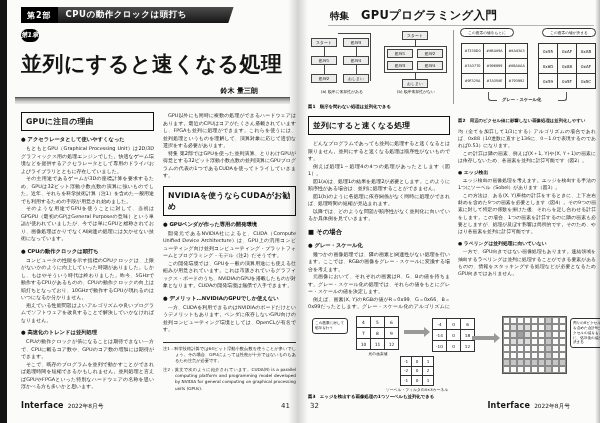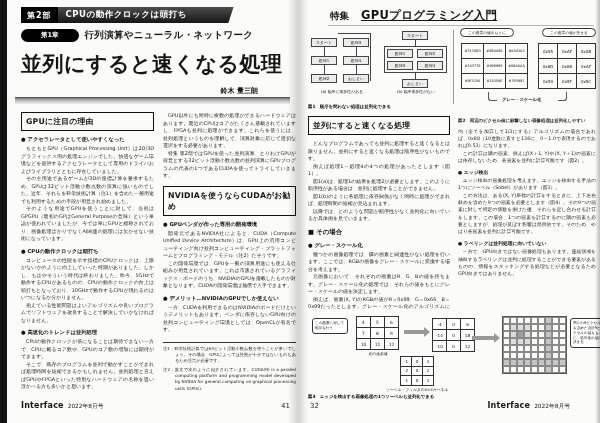--- a/index.html
+++ b/index.html
@@ -13,21 +13,21 @@
   
   .part-bar { position:absolute; left:14px; top:7px; height:16px; display:flex; }
   .part-label { background:#000; color:#fff; font-weight:bold; font-size:8px;
     display:flex; align-items:center; padding:0 6px; letter-spacing:1px; }
   .part-title { background:linear-gradient(to bottom,#4d4d4d,#161616); color:#fff;
     font-weight:bold; font-size:8.5px; display:flex; align-items:center;
     padding:0 16px 0 8px; letter-spacing:0.5px;
     clip-path:polygon(0 0,100% 0,97% 100%,0 100%); width:176px; }
   .chapter-row { position:absolute; left:14px; top:29px; display:flex; align-items:center; gap:6px; }
   .chapter-pill { background:#000; color:#fff; border-radius:8px; font-size:6.5px;
-    font-weight:bold; padding:2px 20px; }
+    font-weight:bold; padding:2px 0;font-style:italic; }
   .chapter-title { font-weight:bold; font-size:9.5px; letter-spacing:0.3px; }
   .article-title { position:absolute; left:14px; top:50px; font-size:21px; font-weight:bold;
     letter-spacing:0.5px; }
   .author { position:absolute; right:40px; top:86px; font-size:7px; font-weight:bold; }
   .title-rule { position:absolute; left:8px; right:8px; top:97px; height:7px;
     background:linear-gradient(to bottom,#7d7d7d,#c9c9c9 55%,#eee); border-top:1px solid #555; }
 
   
   .col { position:absolute; overflow:hidden; }
   .col-l1 { left:14px;  top:112px; width:133px; height:286px; }
@@ -43,21 +43,21 @@
     padding-left:12px; text-indent:-12px; text-align:justify; }
 
   .footer { position:absolute; top:401px; display:flex; align-items:baseline; gap:4px; }
   .footer-brand { font-weight:bold; font-size:8px; letter-spacing:0.2px; }
   .footer-issue { font-size:5.8px; }
   .pagenum { position:absolute; top:402px; font-size:7px; color:#222; }
 
   
   .feature-row { position:absolute; left:32px; top:8px; display:flex; align-items:baseline; gap:12px; }
   .feature-label { font-weight:bold; font-size:9.5px; }
-  .feature-title { font-weight:bold; font-size:11.5px; letter-spacing:0.3px;text-decoration:underline; }
+  .feature-title { font-weight:bold; font-size:11.5px; letter-spacing:0.3px; }
   .feature-rule { position:absolute; left:30px; right:6px; top:25px; border-top:0.6px solid #b5b5b5; }
 
   
   .fig1 { position:absolute; left:10px; top:30px; width:142px; height:84px; }
   .flow { position:absolute; top:0; width:68px; height:64px; }
   .flow-a { left:0; } .flow-b { left:74px; }
   .node { position:absolute; width:26px; height:9px; background:#ececec; border:0.6px solid #444;
     font-size:3.9px; line-height:8px; text-align:center; color:#111; }
   .vline { position:absolute; width:0; border-left:0.8px solid #444; }
   .loopline { position:absolute; border-top:0.8px solid #444; border-right:0.8px solid #444; }
@@ -117,21 +117,20 @@
 
 <div class="spread">
 
   <div class="page page-left">
     <div class="part-bar">
       <span class="part-label">第2部</span>
       <span class="part-title">CPUの動作クロックは頭打ち</span>
     </div>
     <div class="chapter-row">
       <span class="chapter-pill">第1章</span>
-      <span class="chapter-title">行列演算やニューラル・ネットワーク</span>
     </div>
     <h1 class="article-title">並列にすると速くなる処理</h1>
     <div class="author">鈴木 量三朗</div>
     <div class="title-rule"></div>
 
     <div class="col col-l2">
       <p class="body">GPU以外にも同時に複数の処理ができるハードウェアはあります。最近のCPUはコアがたくさん搭載されていますし、FPGAも並列に処理ができます。これらを使うには、並列処理というものを理解して、演算対象に応じて適切な選択をする必要があります。</p>
       <p class="body">特集 第2部ではGPUを使った並列演算、とりわけGPUが得意とする32ビット浮動小数点数の並列演算にGPUプログラムの代表の1つであるCUDAを使ってトライしていきます。</p>
       <div class="box-head" style="margin-top:6px">NVIDIAを使うならCUDAがお勧め</div>
       <div class="sec-head">● GPUベンダが作った専用の開発環境</div>

